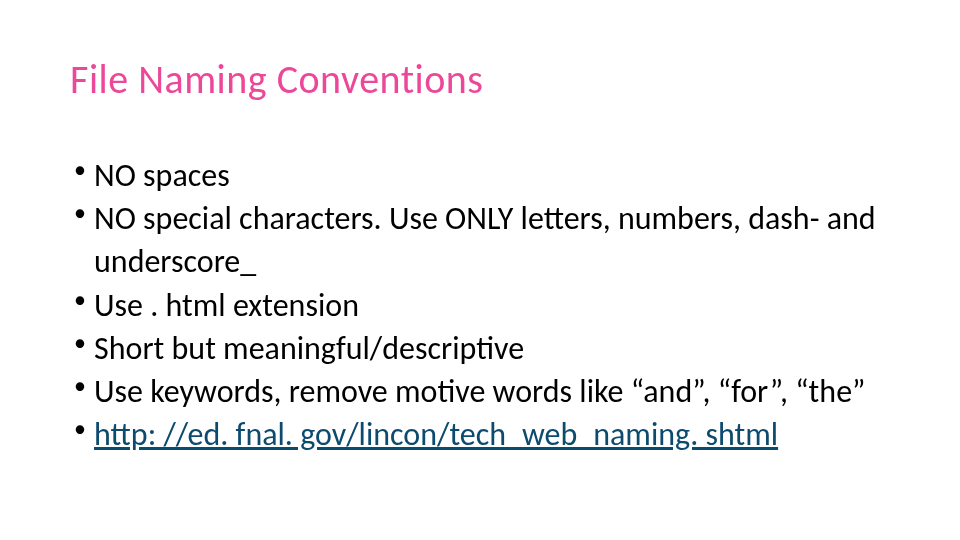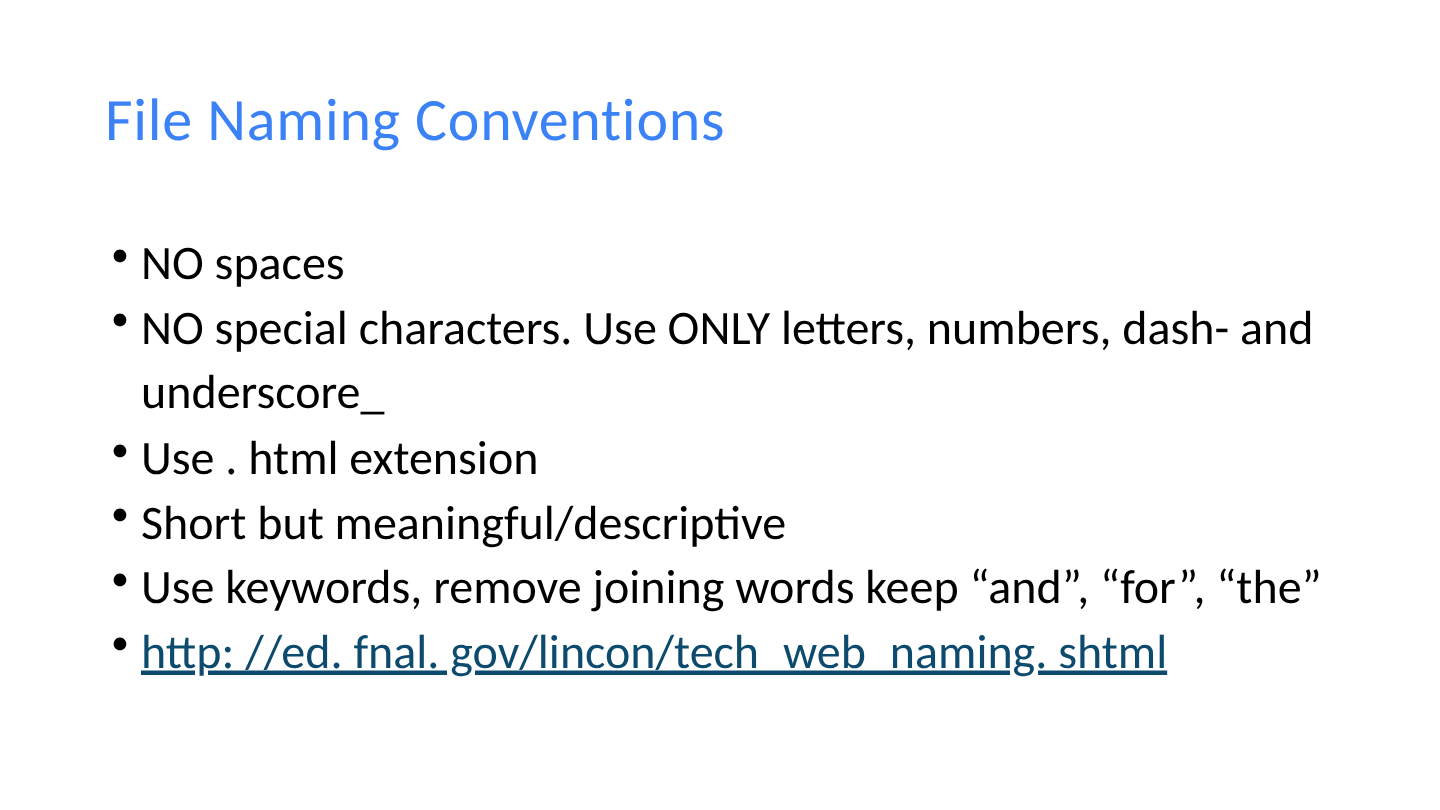--- a/index.html
+++ b/index.html
@@ -12,21 +12,21 @@
       overflow: hidden;
     }
     .slide {
       width: 100%;
       height: 100%;
       padding: 55px 70px 40px 70px;
     }
     .title {
       font-size: 40px;
       font-weight: 400;
-      color: #3b82f6;
+      color: #ec4899;
       margin-bottom: 50px;
       letter-spacing: 0.5px;
     }
     .bullets {
       list-style: none;
     }
     .bullets li {
       font-size: 32px;
       line-height: 1.35;
       color: #000000;
@@ -49,16 +49,16 @@
 </head>
 <body>
 
 <div class="slide">
   <h1 class="title">File Naming Conventions</h1>
   <ul class="bullets">
     <li><span>NO spaces</span></li>
     <li><span>NO special characters. Use ONLY letters, numbers, dash- and underscore_</span></li>
     <li><span>Use . html extension</span></li>
     <li><span>Short but meaningful/descriptive</span></li>
-    <li><span>Use keywords, remove joining words keep “and”, “for”, “the”</span></li>
+    <li><span>Use keywords, remove motive words like “and”, “for”, “the”</span></li>
     <li><span class="link">http: //ed. fnal. gov/lincon/tech_web_naming. shtml</span></li>
   </ul>
 </div>
 
 </body></html>

